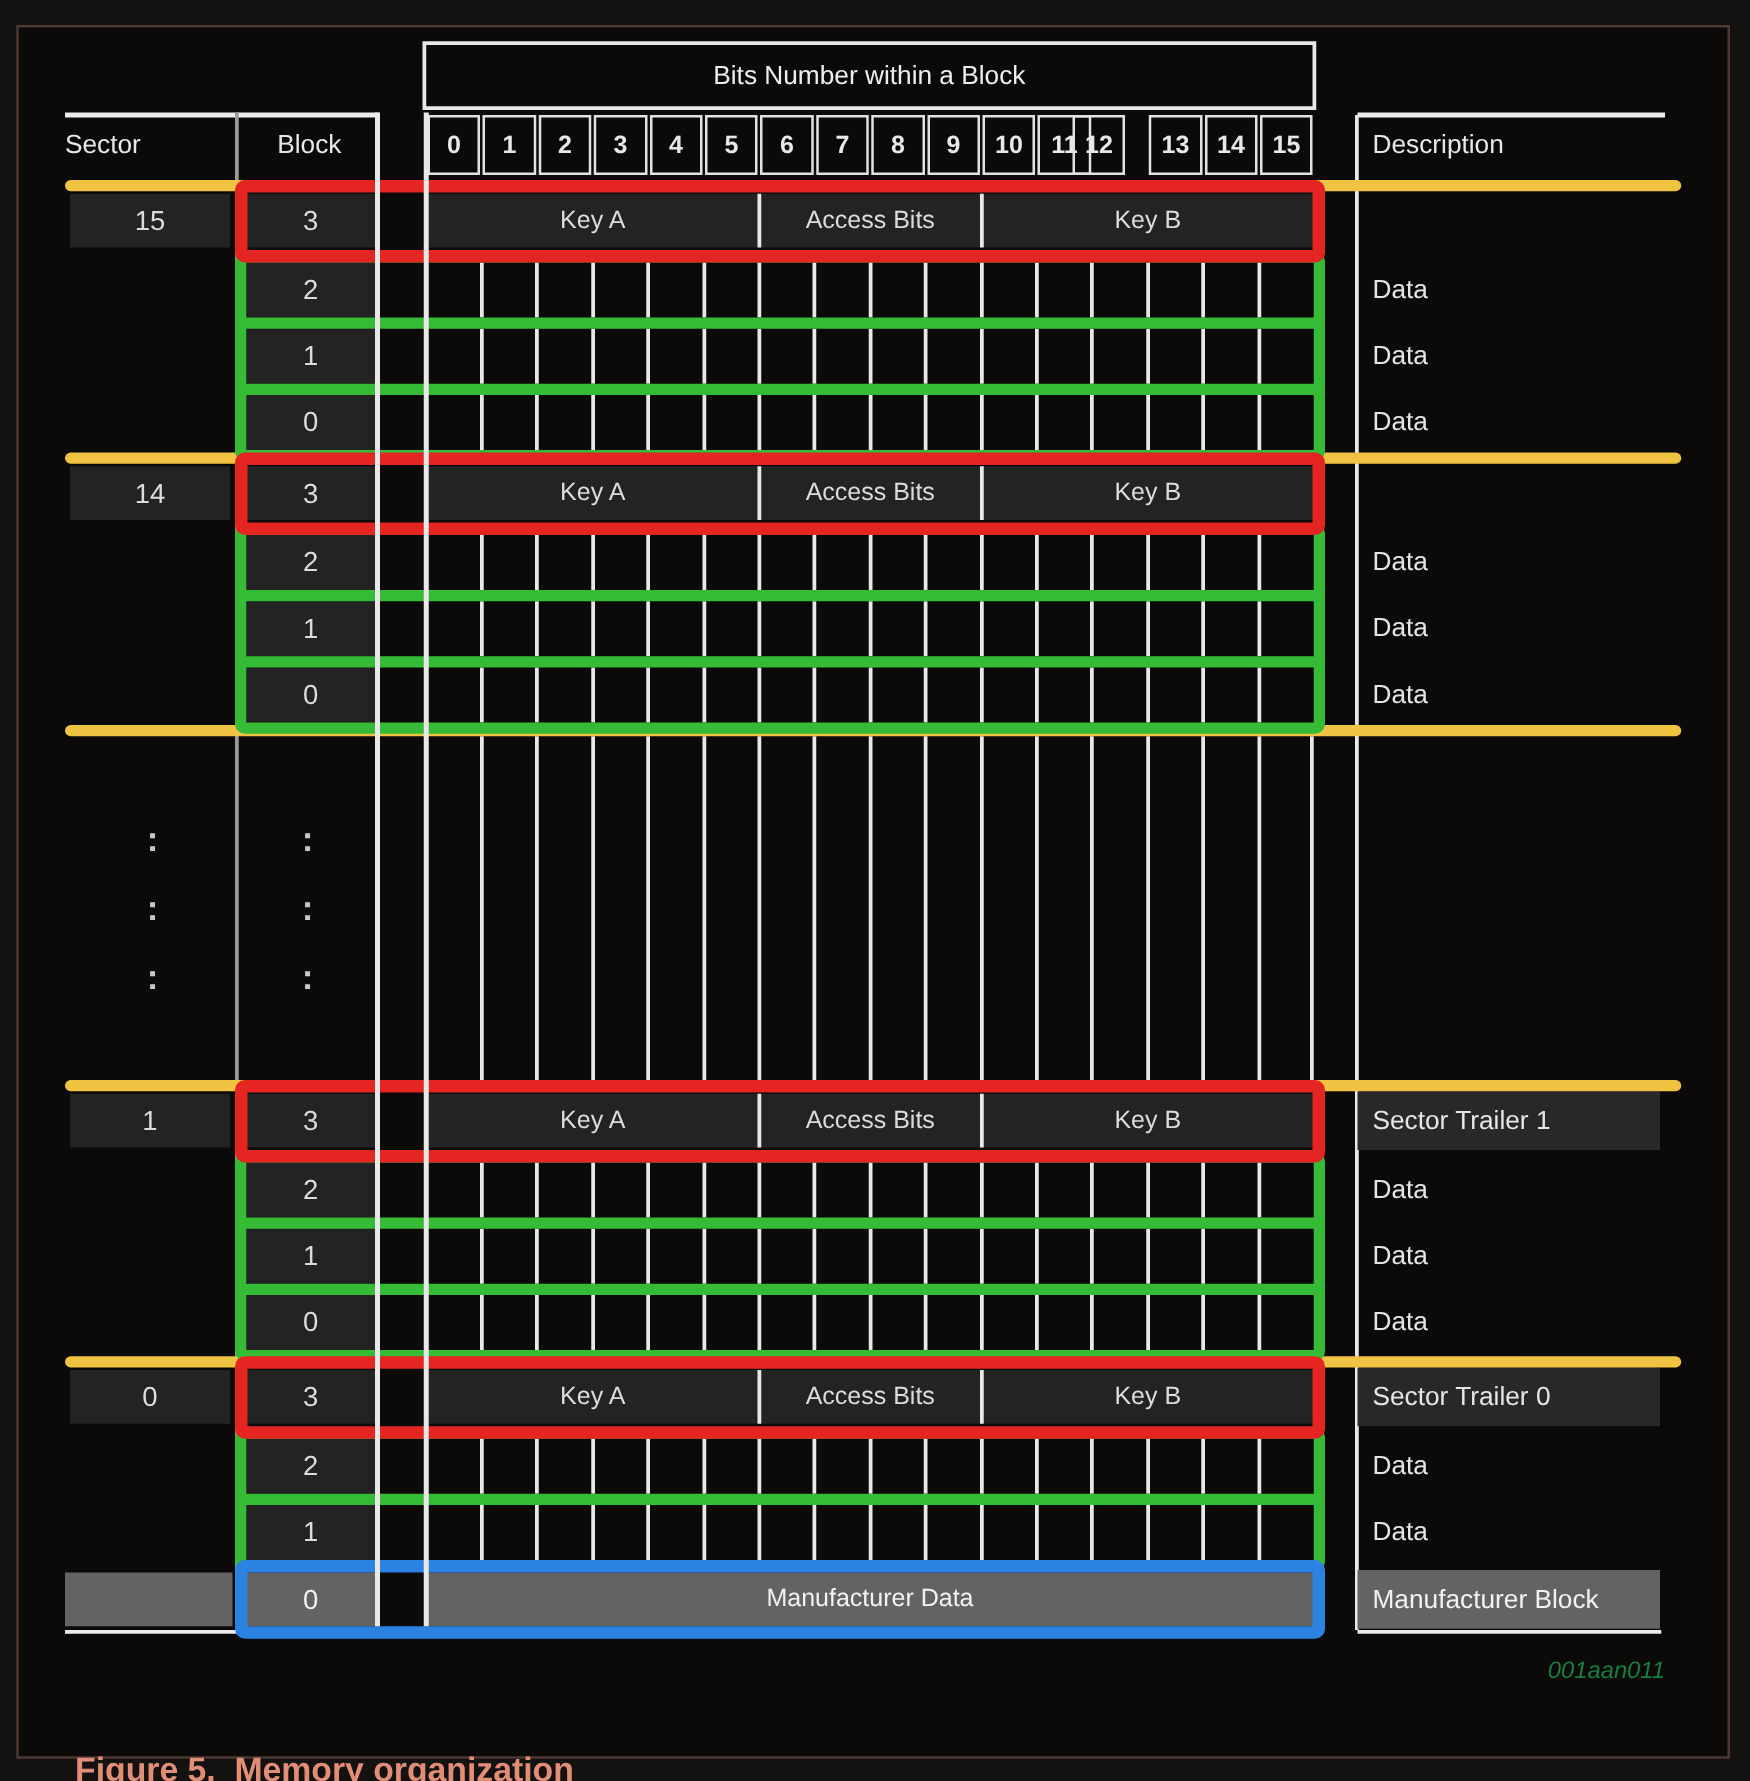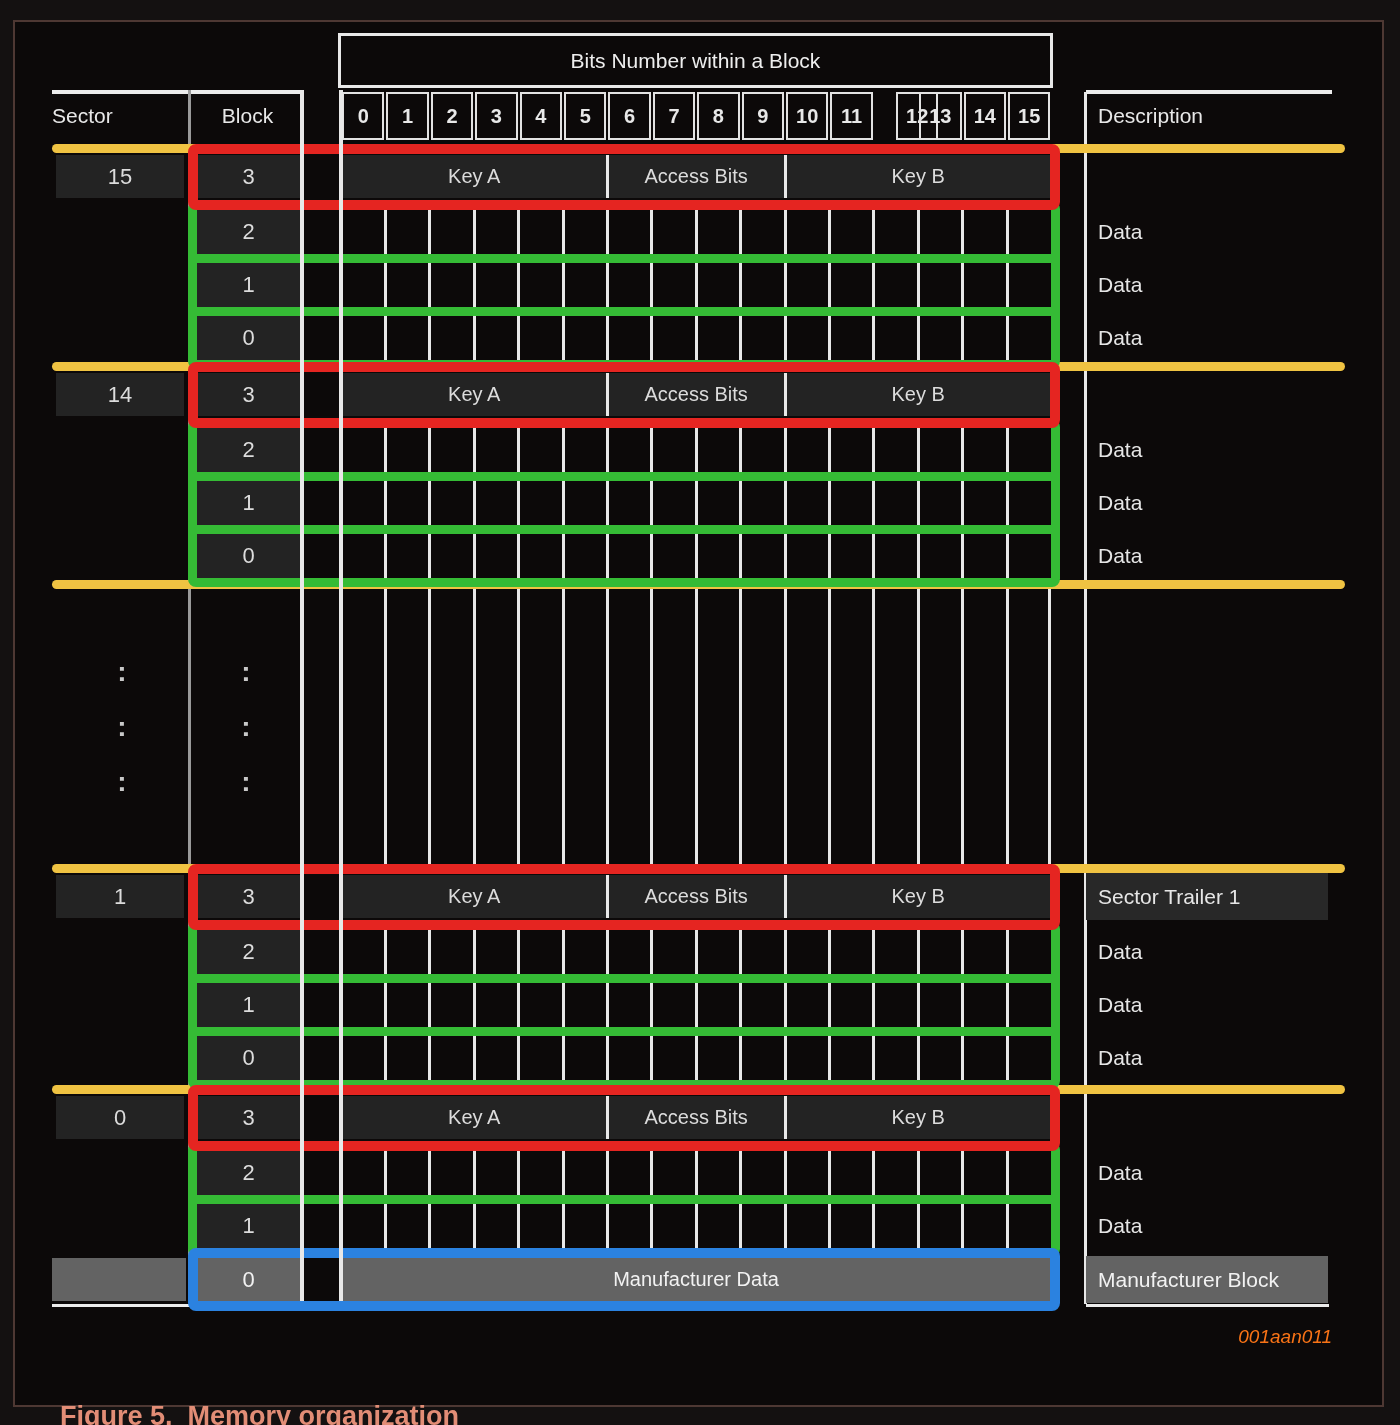--- a/index.html
+++ b/index.html
@@ -19,21 +19,21 @@
   .hline{background:#ececec;}
   .yellow{background:#f0c342;border-radius:5px;}
   .redbox{border:10px solid #e52521;border-radius:8px;}
   .greenbox{border:9px solid #35bb35;border-radius:8px;}
   .greensep{background:#35bb35;}
   .bluebox{border:10px solid #2b82e0;border-radius:8px;}
   .hdrbox{border:3px solid #e8e8e8;color:#eeeeee;text-align:center;}
   .bytecell{border:2px solid #e2e2e2;color:#e8e8e8;text-align:center;font-weight:600;}
   .dots{color:#c8c8c8;font-size:28px;font-weight:bold;text-align:center;}
   .caption{color:#e28d76;font-weight:bold;font-size:27px;white-space:pre;}
-  .watermark{color:#f97316;font-style:italic;font-size:19px;text-align:right;}
+  .watermark{color:#15803d;font-style:italic;font-size:19px;text-align:right;}
 </style>
 </head>
 <body>
 
 <div id="canvas">
 
   <div class="abs frame" style="left:13px;top:20px;width:1371px;height:1387px;"></div>
 
   <div class="abs hdrbox t21" style="left:338px;top:33px;width:715px;height:55px;line-height:49px;z-index:2;">
     <span>Bits Number within a Block</span>
@@ -72,21 +72,21 @@
     <div class="abs bytecell t20" style="left: 430.8px; top: 92px; width: 42.4px; height: 48px; z-index: 2; line-height: 44px;">2</div>
     <div class="abs bytecell t20" style="left: 475.2px; top: 92px; width: 42.4px; height: 48px; z-index: 2; line-height: 44px;">3</div>
     <div class="abs bytecell t20" style="left: 519.6px; top: 92px; width: 42.4px; height: 48px; z-index: 2; line-height: 44px;">4</div>
     <div class="abs bytecell t20" style="left: 564px; top: 92px; width: 42.4px; height: 48px; z-index: 2; line-height: 44px;">5</div>
     <div class="abs bytecell t20" style="left: 608.4px; top: 92px; width: 42.4px; height: 48px; z-index: 2; line-height: 44px;">6</div>
     <div class="abs bytecell t20" style="left: 652.8px; top: 92px; width: 42.4px; height: 48px; z-index: 2; line-height: 44px;">7</div>
     <div class="abs bytecell t20" style="left: 697.2px; top: 92px; width: 42.4px; height: 48px; z-index: 2; line-height: 44px;">8</div>
     <div class="abs bytecell t20" style="left: 741.6px; top: 92px; width: 42.4px; height: 48px; z-index: 2; line-height: 44px;">9</div>
     <div class="abs bytecell t20" style="left: 786px; top: 92px; width: 42.4px; height: 48px; z-index: 2; line-height: 44px;">10</div>
     <div class="abs bytecell t20" style="left: 830.4px; top: 92px; width: 42.4px; height: 48px; z-index: 2; line-height: 44px;">11</div>
-    <div class="abs bytecell t20" style="left: 896px; top: 92px; width: 42.4px; height: 48px; z-index: 2; line-height: 44px;">12</div>
+    <div class="abs bytecell t20" style="left: 858px; top: 92px; width: 42.4px; height: 48px; z-index: 2; line-height: 44px;">12</div>
     <div class="abs bytecell t20" style="left: 919.2px; top: 92px; width: 42.4px; height: 48px; z-index: 2; line-height: 44px;">13</div>
     <div class="abs bytecell t20" style="left: 963.6px; top: 92px; width: 42.4px; height: 48px; z-index: 2; line-height: 44px;">14</div>
     <div class="abs bytecell t20" style="left: 1008px; top: 92px; width: 42.4px; height: 48px; z-index: 2; line-height: 44px;">15</div>
     <div class="abs yellow" style="left: 52px; top: 144px; width: 1293px; height: 9px; z-index: 3;"></div>
     <div class="abs yellow" style="left: 52px; top: 362px; width: 1293px; height: 9px; z-index: 3;"></div>
     <div class="abs yellow" style="left: 52px; top: 864px; width: 1293px; height: 9px; z-index: 3;"></div>
     <div class="abs yellow" style="left: 52px; top: 1085px; width: 1293px; height: 9px; z-index: 3;"></div>
     <div class="abs yellow" style="left: 52px; top: 580px; width: 1293px; height: 9px; z-index: 3;"></div>
     <div class="abs vline" style="left: 383.9px; top: 589px; width: 3px; height: 275px; z-index: 2;"></div>
     <div class="abs vline" style="left: 428.3px; top: 589px; width: 3px; height: 275px; z-index: 2;"></div>
@@ -300,20 +300,21 @@
     <div class="abs greenbox" style="left: 188px; top: 1142px; width: 872px; height: 115px; z-index: 4;"></div>
     <div class="abs greensep" style="left: 194px; top: 1195px; width: 860px; height: 9px; z-index: 4;"></div>
     <div class="abs redbox" style="left: 188px; top: 1085px; width: 872px; height: 66px; z-index: 5;"></div>
     <div class="abs cell t22" style="left: 56px; top: 1096px; width: 128px; height: 43px; z-index: 2; line-height: 43px;">0</div>
     <div class="abs cell t22" style="left: 196px; top: 1096px; width: 105px; height: 43px; z-index: 2; line-height: 43px;">3</div>
     <div class="abs cell t20" style="left: 341px; top: 1096px; width: 266.4px; height: 43px; z-index: 2; line-height: 43px;">Key A</div>
     <div class="abs cell t20" style="left: 607.4px; top: 1096px; width: 177.6px; height: 43px; z-index: 2; line-height: 43px;">Access Bits</div>
     <div class="abs cell t20" style="left: 785px; top: 1096px; width: 266.4px; height: 43px; z-index: 2; line-height: 43px;">Key B</div>
     <div class="abs vline" style="left: 606px; top: 1096px; width: 3px; height: 43px; z-index: 2;"></div>
     <div class="abs vline" style="left: 783.6px; top: 1096px; width: 3px; height: 43px; z-index: 2;"></div>
+    <div class="abs desccell t21" style="left: 1086px; top: 1094px; width: 242px; height: 47px; z-index: 2; line-height: 47px;">Sector Trailer 0</div>
     <div class="abs cell t22" style="left: 196px; top: 1151px; width: 105px; height: 44px; z-index: 2; line-height: 44px;">2</div>
     <div class="abs vline" style="left: 383.9px; top: 1151px; width: 3px; height: 44px; z-index: 2;"></div>
     <div class="abs vline" style="left: 428.3px; top: 1151px; width: 3px; height: 44px; z-index: 2;"></div>
     <div class="abs vline" style="left: 472.7px; top: 1151px; width: 3px; height: 44px; z-index: 2;"></div>
     <div class="abs vline" style="left: 517.1px; top: 1151px; width: 3px; height: 44px; z-index: 2;"></div>
     <div class="abs vline" style="left: 561.5px; top: 1151px; width: 3px; height: 44px; z-index: 2;"></div>
     <div class="abs vline" style="left: 605.9px; top: 1151px; width: 3px; height: 44px; z-index: 2;"></div>
     <div class="abs vline" style="left: 650.3px; top: 1151px; width: 3px; height: 44px; z-index: 2;"></div>
     <div class="abs vline" style="left: 694.7px; top: 1151px; width: 3px; height: 44px; z-index: 2;"></div>
     <div class="abs vline" style="left: 739.1px; top: 1151px; width: 3px; height: 44px; z-index: 2;"></div>

